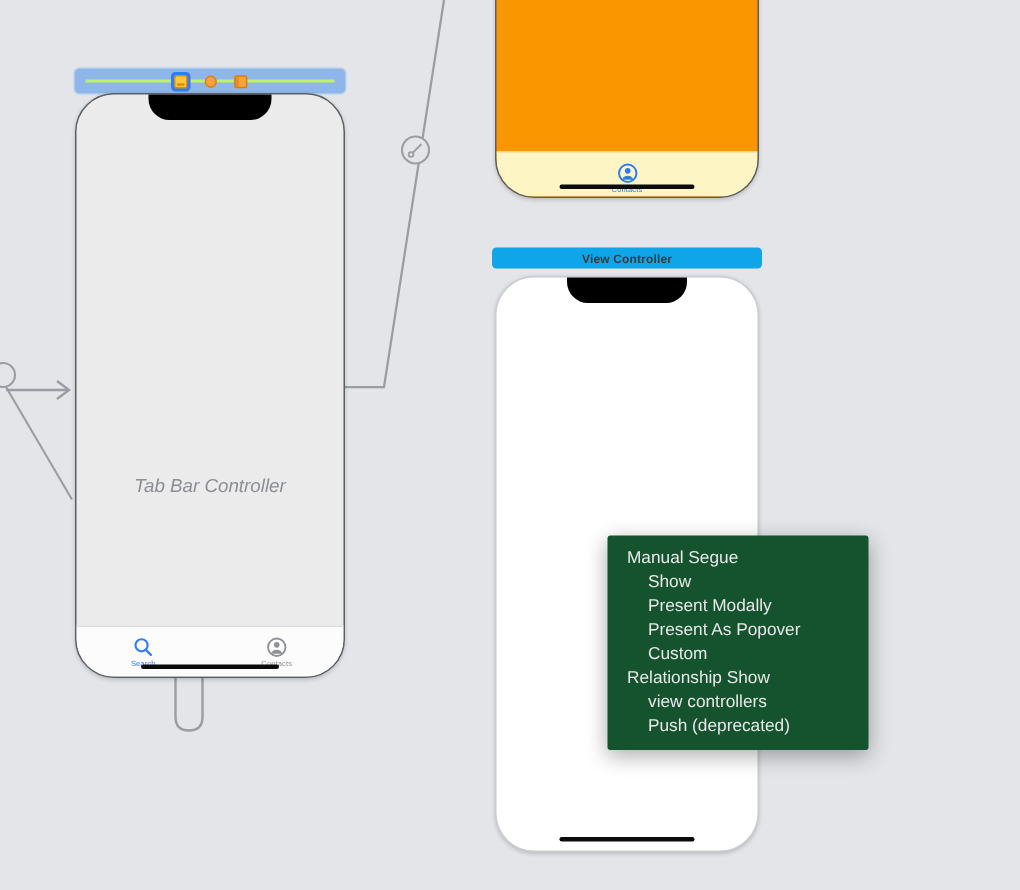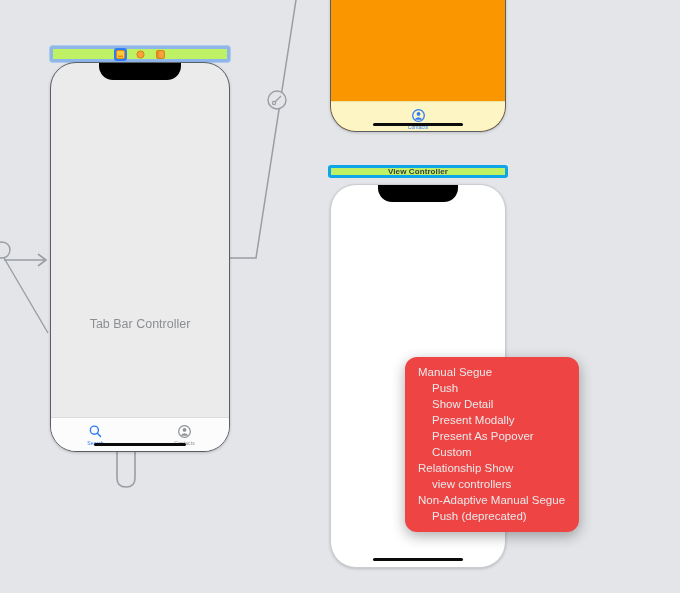--- a/index.html
+++ b/index.html
@@ -8,21 +8,21 @@
     background:#e3e5e8;
     font-family:"Liberation Sans","DejaVu Sans",sans-serif;
     -webkit-font-smoothing:antialiased;
   }
   .canvas{position:absolute;inset:0;}
   svg.wires{position:absolute;left:0;top:0;width:680px;height:593px;pointer-events:none;}
 
   
   .scene{position:absolute;}
   .scenebar{
-    position:absolute;background:#bef264;border:3px solid #0ea5e9;
+    position:absolute;background:#bef264;border:7px solid #0ea5e9;
     border-radius:3px;box-sizing:border-box;
     display:flex;align-items:center;justify-content:center;gap:9px;
   }
   .scenebar.selected{border-color:#8fb6e8;box-shadow:0 0 0 1px #aecbef;}
   .scenebar-title{
     font-size:8px;font-weight:bold;color:#3c3c3c;letter-spacing:.1px;
   }
   .sb-icon{width:11px;height:11px;border-radius:2px;position:relative;display:inline-block;}
   .sb-icon .glyph{position:absolute;inset:0;display:block;}
   .sb-icon.sel{background:#2f7cf6;box-shadow:0 0 0 1px #2f7cf6;}
@@ -31,38 +31,38 @@
     position:absolute;box-sizing:border-box;
     border:1px solid #5a5f66;border-radius:26px;overflow:hidden;
     box-shadow:0 1px 3px rgba(0,0,0,.18);
   }
   .notch{
     position:absolute;top:-1px;left:50%;transform:translateX(-50%);
     background:#000;border-radius:0 0 14px 14px;
   }
   .screenlabel{
     position:absolute;left:0;right:0;text-align:center;
-    font-size:12.5px;color:#8b8e93;
+    font-size:12.5px;color:#8b8e93;font-style:italic;
   }
   .tabbar{
     position:absolute;left:0;right:0;bottom:0;
     display:flex;align-items:flex-start;justify-content:space-around;
     box-sizing:border-box;padding-top:6px;
   }
   .tabitem{display:flex;flex-direction:column;align-items:center;gap:1px;width:60px;}
   .tabitem .ticon{width:15px;height:15px;display:block;}
   .tabitem .tlabel{font-size:5px;letter-spacing:.1px;}
   .homebar{
     position:absolute;left:50%;transform:translateX(-50%);
     height:3px;border-radius:2px;background:#0b0b0b;
   }
 
   
   .menu{
-    position:absolute;background:#ef4444;border-radius:12px;
+    position:absolute;background:#14532d;border-radius:2px;
     box-shadow:0 4px 14px rgba(0,0,0,.33);
     padding:7px 0 8px 0;box-sizing:border-box;
   }
   .menu-row{
     font-size:11.5px;color:#e9e9ea;line-height:16px;
     padding:0 14px 0 13px;white-space:nowrap;
   }
   .menu-row.group{padding-left:13px;}
   .menu-row.item{padding-left:27px;}
 </style>
@@ -164,26 +164,24 @@
     </div>
     <div class="phone" style="left:330px;top:184px;width:176px;height:384px;background:#ffffff;border-color:#c9ccd1;">
       <div class="notch" style="width:80px;height:18px;"></div>
       <div class="homebar" style="bottom:6px;width:90px;"></div>
     </div>
   </div>
 
   <div class="menu" style="left:405px;top:357px;width:174px;">
 
     <div class="menu-row group">Manual Segue</div>
-    <div class="menu-row item">Push</div>
-    <div class="menu-row item">Show Detail</div>
+    <div class="menu-row item">Show</div>
     <div class="menu-row item">Present Modally</div>
     <div class="menu-row item">Present As Popover</div>
     <div class="menu-row item">Custom</div>
 
     <div class="menu-row group">Relationship Show</div>
     <div class="menu-row item">view controllers</div>
 
-    <div class="menu-row group">Non-Adaptive Manual Segue</div>
     <div class="menu-row item">Push (deprecated)</div>
   </div>
 
 </div>
 
 </body></html>

